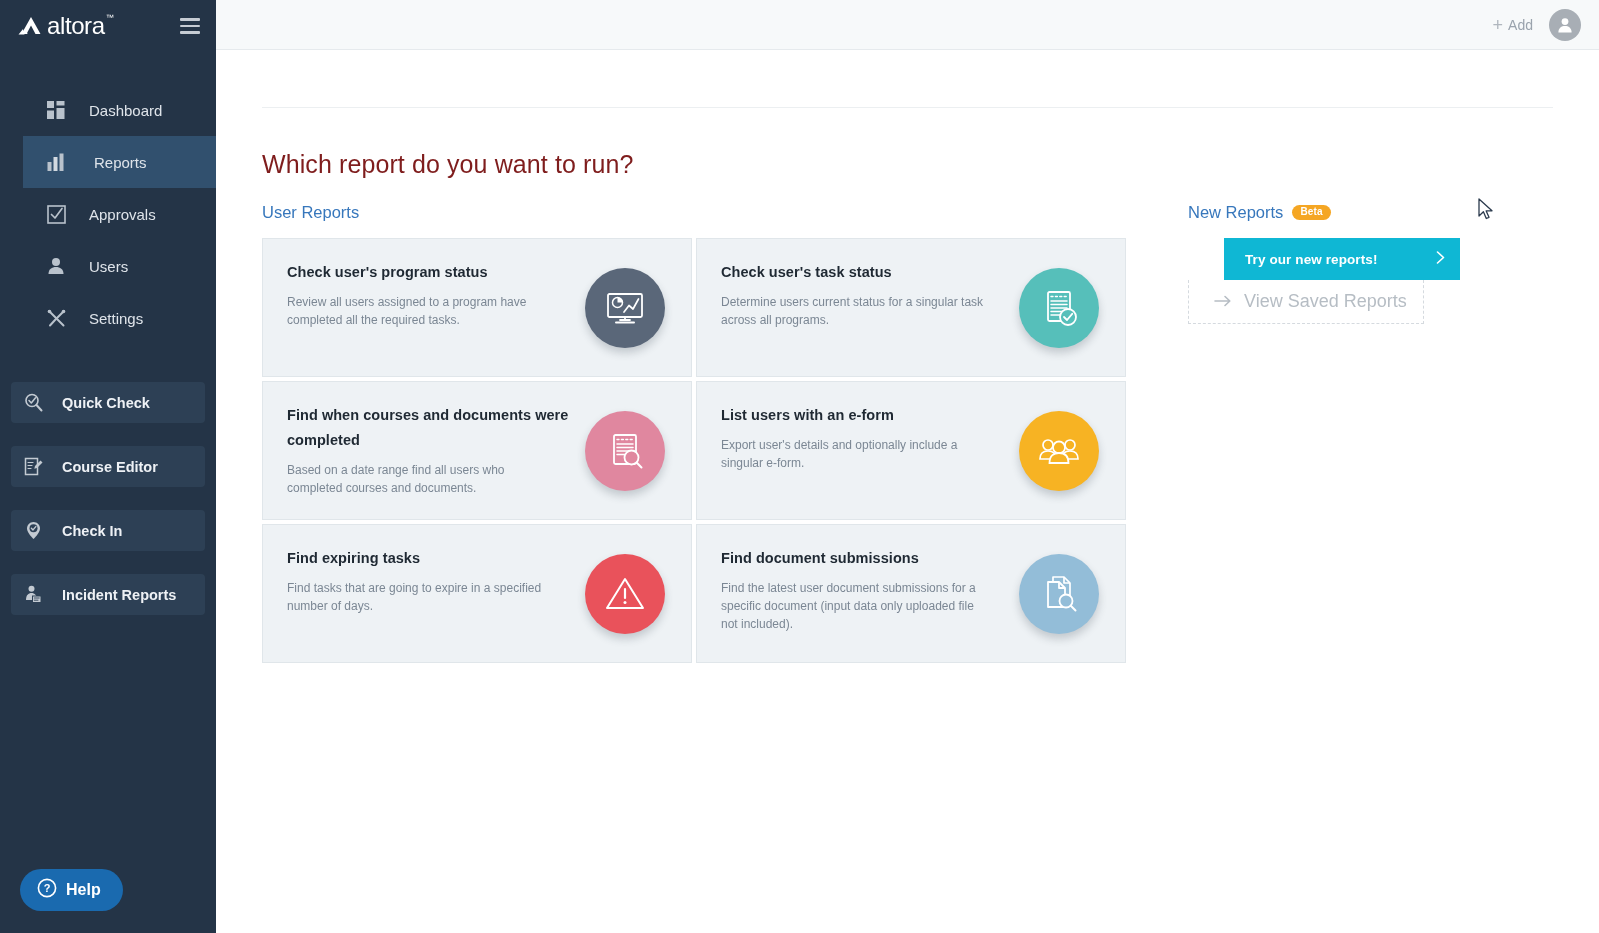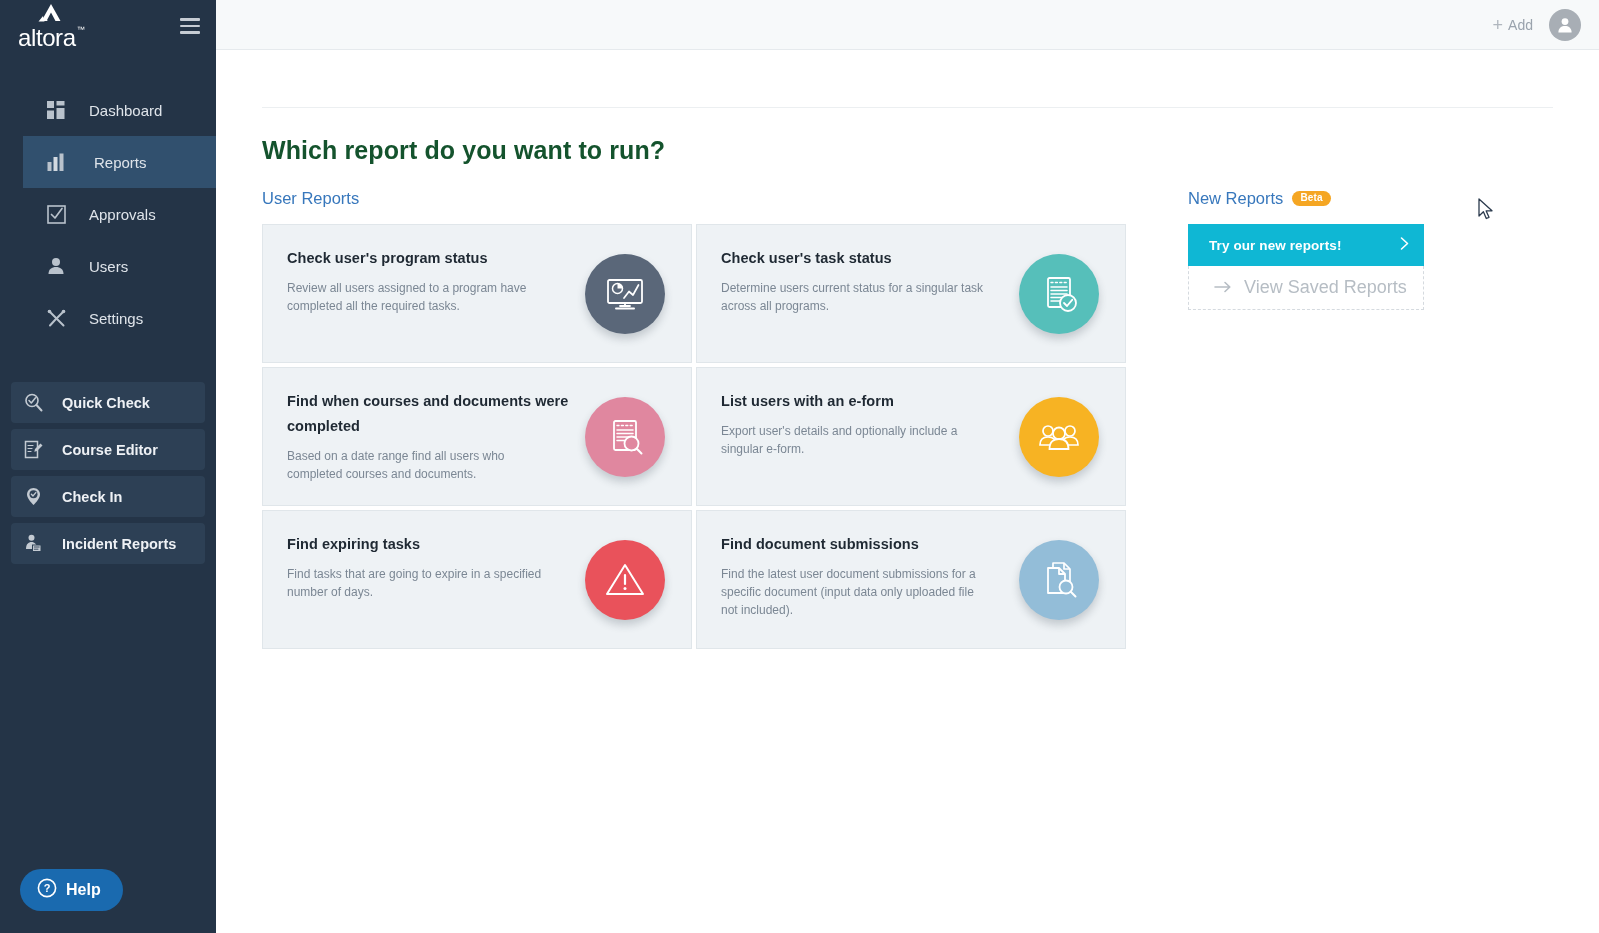--- a/index.html
+++ b/index.html
@@ -15,21 +15,21 @@
   .sidebar {
     width: 216px; min-width: 216px; height: 933px;
     background: #243447;
     position: relative;
     display: flex; flex-direction: column;
   }
   .brand {
     height: 52px; display: flex; align-items: center;
     padding: 0 16px 0 18px; justify-content: space-between;
   }
-  .brand-left { display: flex; align-items: center; gap: 3px; flex-direction: column; }
+  .brand-left { display: flex; align-items: center; gap: 3px; }
   .logo-mark { width: 26px; height: 20px; display: block; }
   .logo-text {
     color: #ffffff; font-size: 24px; letter-spacing: -0.4px;
     font-weight: 400; position: relative; line-height: 1;
   }
   .logo-tm {
     font-size: 8px; vertical-align: super; color: #ffffff;
     margin-left: 1px; position: relative; top: -5px;
   }
   .hamburger { width: 20px; display: flex; flex-direction: column; gap: 4px; cursor: pointer; }
@@ -37,21 +37,21 @@
 
   .nav { margin-top: 32px; }
   .nav-item {
     height: 52px; display: flex; align-items: center;
     padding-left: 22px; gap: 22px; cursor: pointer;
     color: #dfe4ea; font-size: 15px; margin-left: 23px;
   }
   .nav-item .nav-ic { width: 22px; height: 22px; display: flex; align-items: center; justify-content: center; flex: 0 0 22px; }
   .nav-item.active { background: #31506e; gap: 27px; }
 
-  .subnav { margin-top: 38px; padding: 0 11px; display: flex; flex-direction: column; gap: 6px; justify-content: center; }
+  .subnav { margin-top: 38px; padding: 0 11px; display: flex; flex-direction: column; gap: 23px; justify-content: center; }
   .sub-item {
     height: 41px; display: flex; align-items: center; gap: 18px;
     padding-left: 11px; background: #2d4055; border-radius: 4px;
     color: #eef1f5; font-size: 14.5px; font-weight: 700; cursor: pointer;
   }
   .sub-item .nav-ic { width: 22px; height: 22px; display: flex; align-items: center; justify-content: center; flex: 0 0 22px; }
 
   .help-wrap { position: absolute; bottom: 22px; left: 20px; }
   .help-btn {
     display: flex; align-items: center; gap: 9px;
@@ -70,22 +70,22 @@
   .add-btn { display: flex; align-items: center; gap: 5px; color: #9aa3ad; font-size: 14px; cursor: pointer; }
   .add-plus { font-size: 18px; color: #b0b7be; line-height: 1; }
   .avatar {
     width: 32px; height: 32px; border-radius: 50%; background: #a8aeb5;
     display: flex; align-items: center; justify-content: center; cursor: pointer;
   }
 
   .content { padding: 0 46px; position: relative; }
   .divider { height: 1px; background: #eceff1; margin-top: 57px; }
   .page-title {
-    font-size: 25px; color: #14532d; font-weight: 700;
-    margin-top: 28px; letter-spacing: 0.1px;
+    font-size: 25px; color: #7f1d1d; font-weight: 400;
+    margin-top: 42px; letter-spacing: 0.1px;
   }
   .section-row { display: flex; margin-top: 24px; }
   .left-col { width: 877px; flex: 0 0 877px; }
   .right-col { flex: 1; padding-left: 49px; }
 
   .section-link { color: #3777bc; font-size: 16.5px; cursor: pointer; display: inline-block; }
   .section-head-right { display: flex; align-items: center; gap: 9px; }
   .section-head-right .section-link { color: #3777bc; }
   .beta-badge {
     background: #f5a623; color: #fff; font-size: 10px; font-weight: 700;
@@ -114,21 +114,21 @@
     width: 80px; height: 80px; border-radius: 50%;
     display: flex; align-items: center; justify-content: center;
     box-shadow: 0 5px 9px rgba(40,55,70,0.22);
   }
 
   .panel { margin-top: 16px; width: 236px; }
   .cta-btn {
     background: #0fb7d4; color: #fff; height: 42px;
     display: flex; align-items: center; justify-content: space-between;
     padding: 0 14px 0 21px; font-size: 13.5px; font-weight: 700;
-    cursor: pointer; border: none; width: 100%; letter-spacing: 0.1px;
+    cursor: pointer; border: none; width: 100%; letter-spacing: 0.1px; margin-left: 36px;
   }
   .saved-btn {
     border: 1px dashed #d5dadf; border-top: none; height: 44px;
     display: flex; align-items: center; gap: 12px; padding-left: 25px;
     color: #b6bdc4; font-size: 18px; cursor: pointer; background: #fff;
   }
 
   .cursor { position: absolute; left: 1262px; top: 198px; pointer-events: none; z-index: 50; }
 </style>
 </head>

